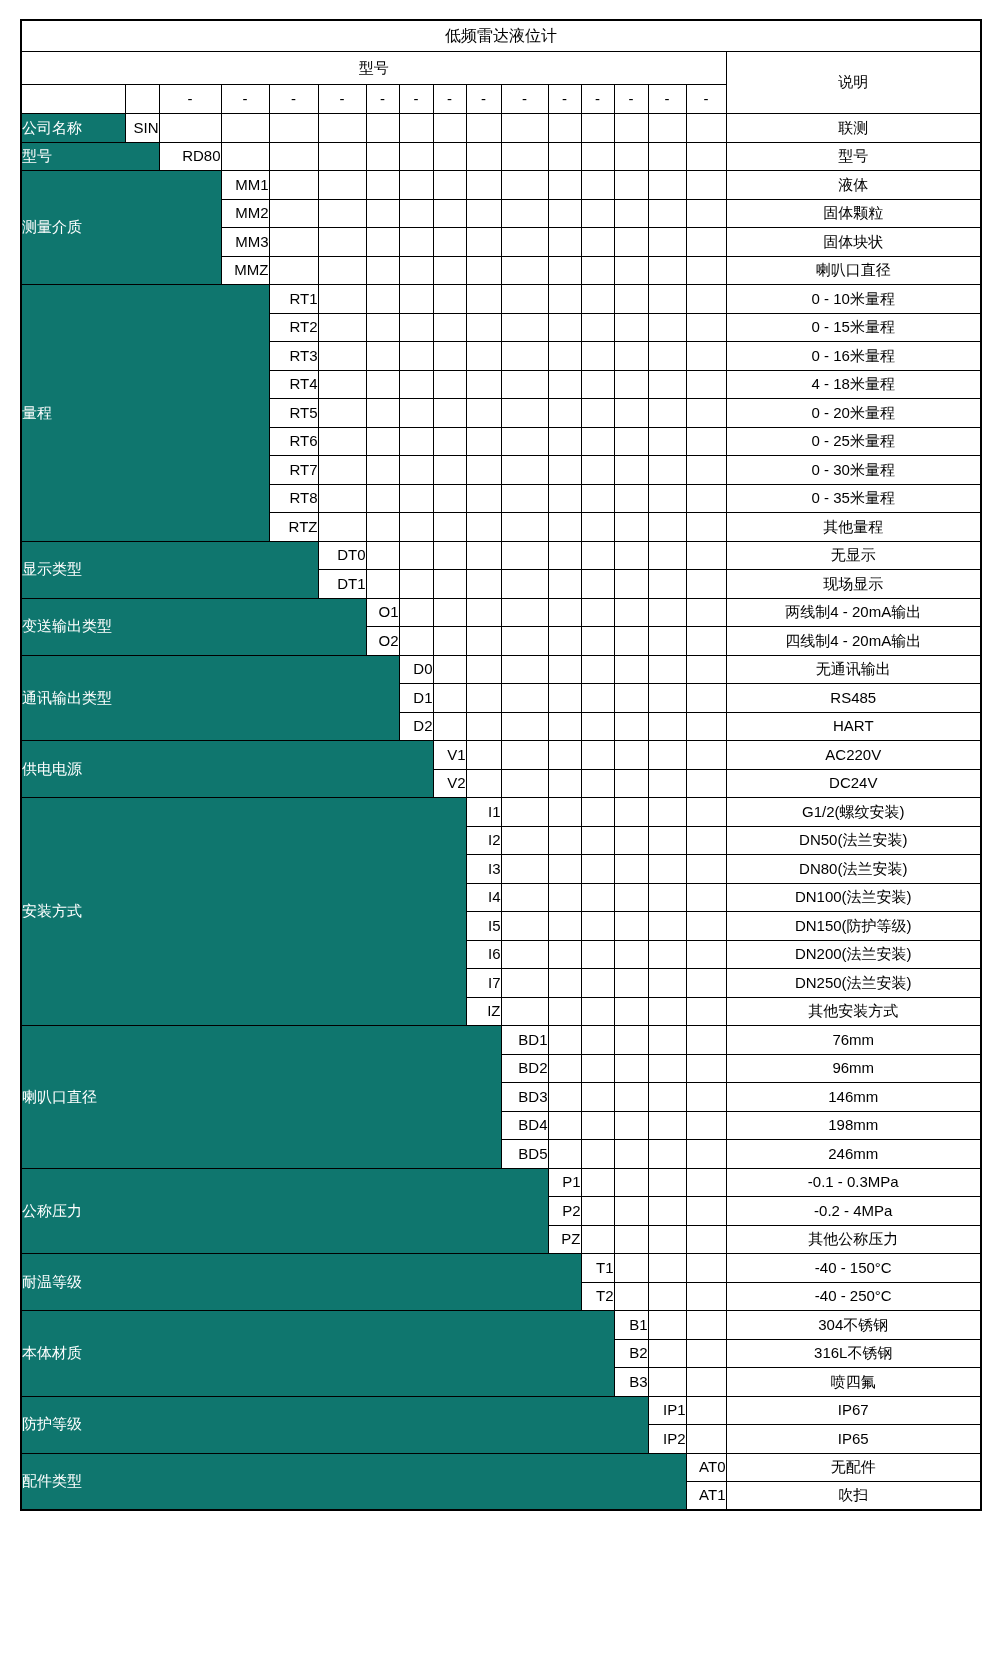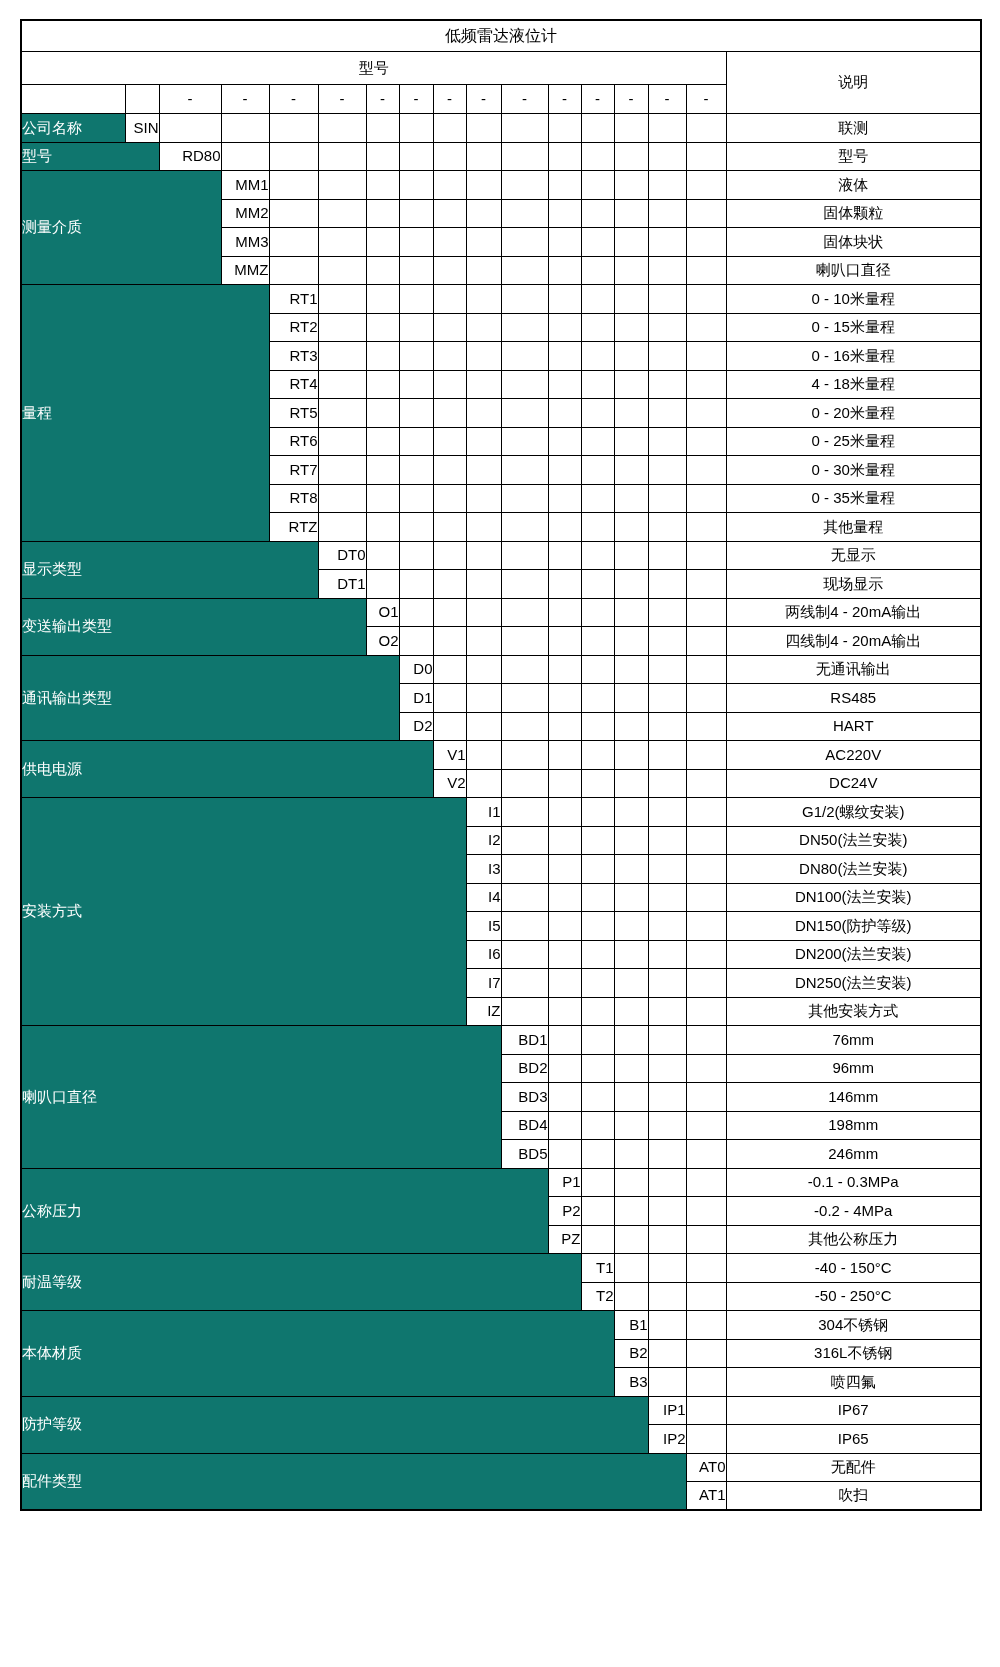--- a/index.html
+++ b/index.html
@@ -594,21 +594,21 @@
           <td></td>
           <td></td>
           <td></td>
           <td class="desc">-40 - 150°C</td>
         </tr>
         <tr class="data-row">
           <td class="code">T2</td>
           <td></td>
           <td></td>
           <td></td>
-          <td class="desc">-50 - 250°C</td>
+          <td class="desc">-40 - 250°C</td>
         </tr>
         <tr class="data-row">
           <td class="cat" colspan="13" rowspan="3">本体材质</td>
           <td class="code">B1</td>
           <td></td>
           <td></td>
           <td class="desc">304不锈钢</td>
         </tr>
         <tr class="data-row">
           <td class="code">B2</td>

